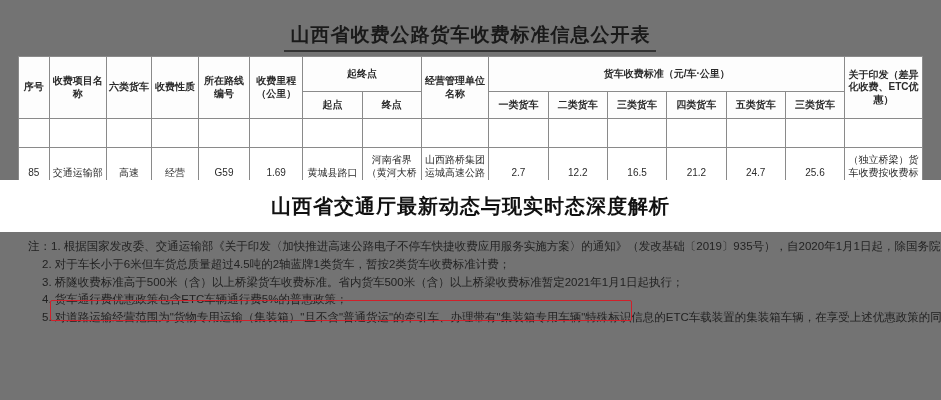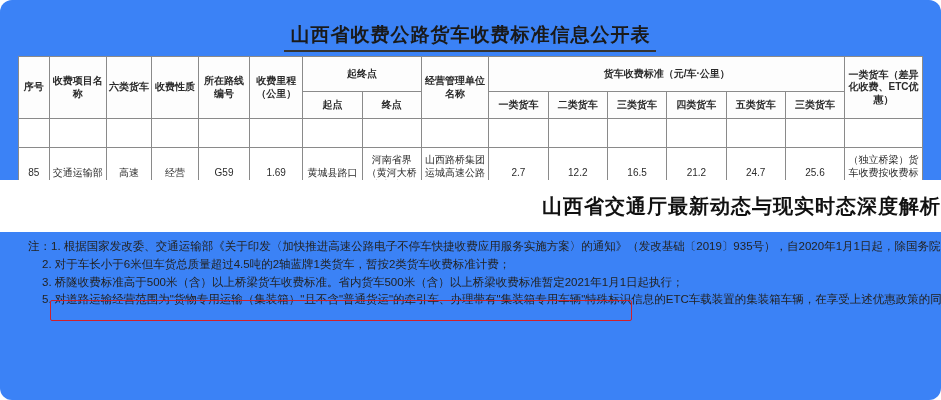--- a/index.html
+++ b/index.html
@@ -10,23 +10,22 @@
     width: 941px;
     height: 400px;
     background: #ffffff;
     font-family: "Liberation Sans", sans-serif;
     overflow: hidden;
   }
   .page {
     position: relative;
     width: 941px;
     height: 400px;
-    background: #3b82f6;
+    background: #737373;
     overflow: hidden;
-    border-radius: 12px;
   }
   .doc-title {
     position: absolute;
     top: 22px;
     left: 0;
     width: 941px;
     text-align: center;
     font-size: 19px;
     font-weight: bold;
     color: #1a1a1a;
@@ -79,21 +78,21 @@
   
   .banner {
     position: absolute;
     left: 0;
     top: 180px;
     width: 941px;
     height: 52px;
     background: #ffffff;
     display: flex;
     align-items: center;
-    justify-content: flex-end;
+    justify-content: center;
   }
   .banner-text {
     font-size: 20px;
     font-weight: bold;
     color: #111;
     letter-spacing: 1px;
   }
   
   .notes {
     position: absolute;
@@ -155,21 +154,21 @@
           <tr class="r1">
         <th rowspan="2">序号</th>
         <th rowspan="2">收费项目名称</th>
         <th rowspan="2">六类货车</th>
         <th rowspan="2">收费性质</th>
         <th rowspan="2">所在路线编号</th>
         <th rowspan="2">收费里程（公里）</th>
         <th colspan="2">起终点</th>
         <th rowspan="2">经营管理单位名称</th>
         <th colspan="6">货车收费标准（元/车·公里）</th>
-        <th rowspan="2">一类货车（差异化收费、ETC优惠）</th>
+        <th rowspan="2">关于印发（差异化收费、ETC优惠）</th>
       </tr>
       <tr class="r2">
         <th>起点</th>
         <th>终点</th>
         <th>一类货车</th>
         <th>二类货车</th>
         <th>三类货车</th>
         <th>四类货车</th>
         <th>五类货车</th>
         <th>三类货车</th>
@@ -216,18 +215,19 @@
 
   <div class="banner">
     <span class="banner-text">山西省交通厅最新动态与现实时态深度解析</span>
   </div>
 
   <div class="notes">
     <div class="notes-inner">
       <span class="note-line"><span>注：</span><span>1. 根据国家发改委、交通运输部《关于印发〈加快推进高速公路电子不停车快捷收费应用服务实施方案〉的通知》（发改基础〔2019〕935号），自2020年1月1日起，除国务院另有规定外，各类通行费减免等优惠政策均依托ETC系统实现。ETC单卡用户（办理了ETC卡，但未安装电子标签）不享受差异化收费政策和ETC车辆通行费5%的优惠。建议未安装OBU的单卡用户和未办理ETC的车主，尽快到ETC合作银行和高速公路ETC服务网点办理ETC、安装OBU，享受通行费打折优惠和不停车快捷服务。</span></span>
       <span class="note-line note-indent">2. 对于车长小于6米但车货总质量超过4.5吨的2轴蓝牌1类货车，暂按2类货车收费标准计费；</span>
       <span class="note-line note-indent">3. 桥隧收费标准高于500米（含）以上桥梁货车收费标准。省内货车500米（含）以上桥梁收费标准暂定2021年1月1日起执行；</span>
+      <span class="note-line note-indent">4. 货车通行费优惠政策包含ETC车辆通行费5%的普惠政策；</span>
       <span class="note-line note-indent">5. 对道路运输经营范围为"货物专用运输（集装箱）"且不含"普通货运"的牵引车、办理带有"集装箱专用车辆"特殊标识信息的ETC车载装置的集装箱车辆，在享受上述优惠政策的同时，再优惠20%，最大优惠幅度不超过50%（实行分时段差异化收费政策的5条路段不超过70%）。</span>
       <div class="highlight-box"></div>
     </div>
   </div>
 
 </div>
 
 </body></html>

